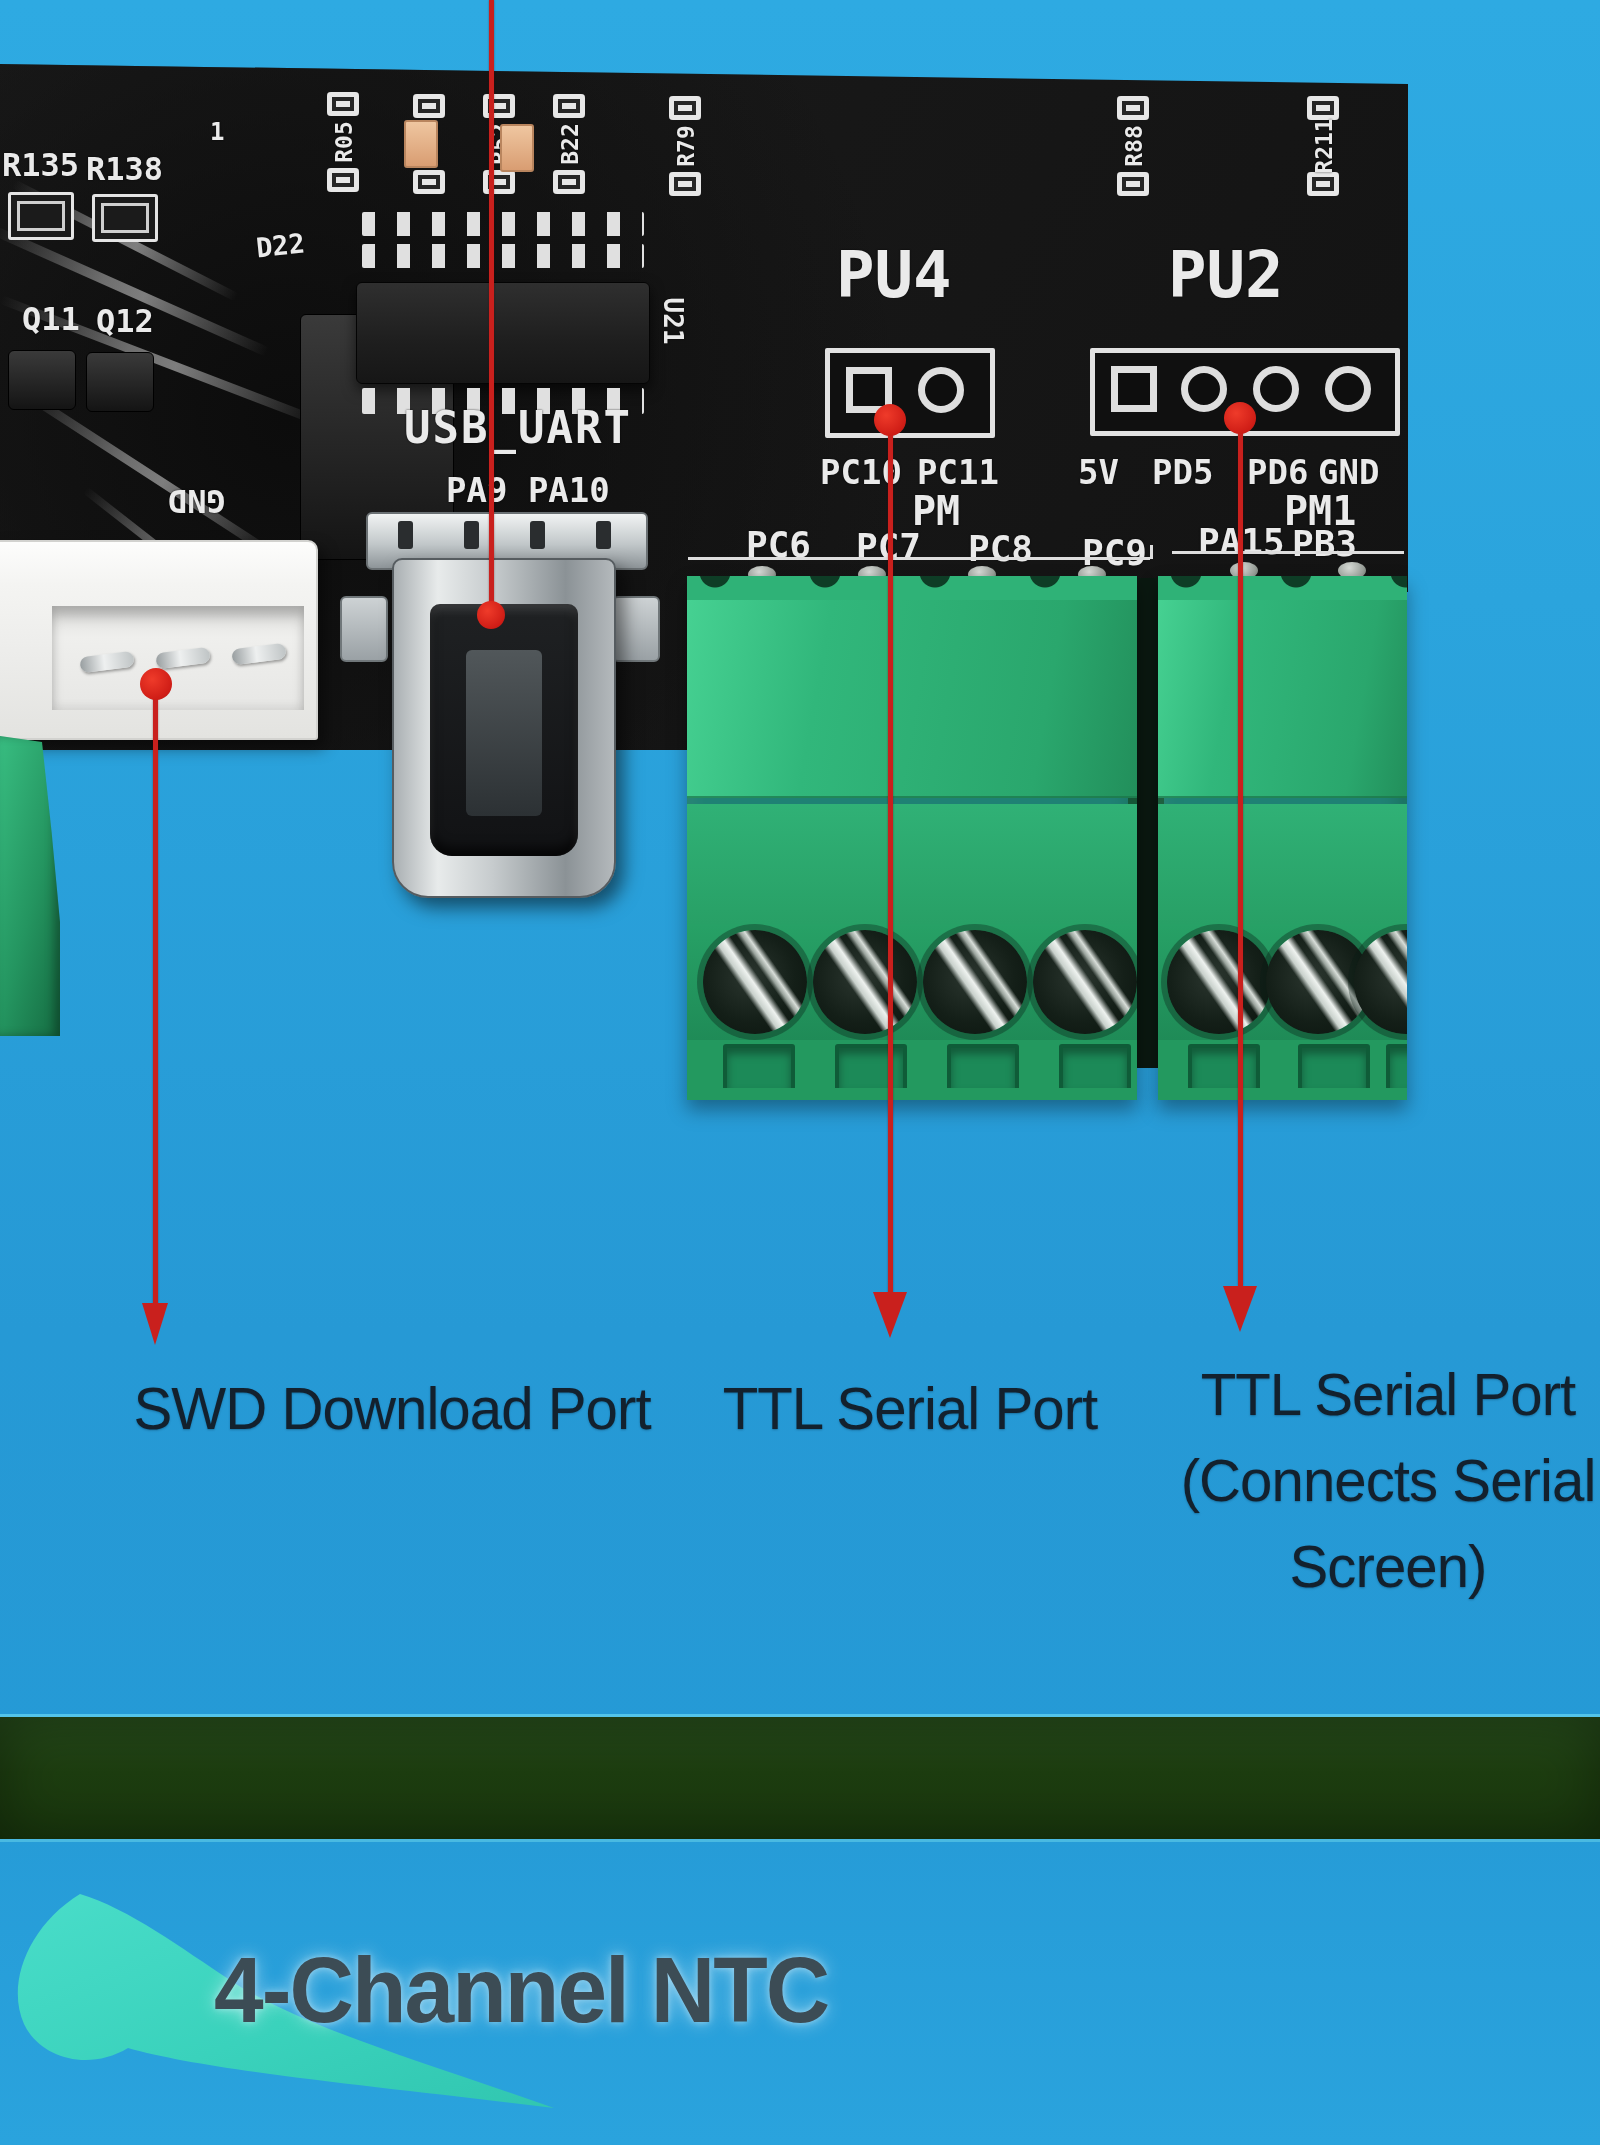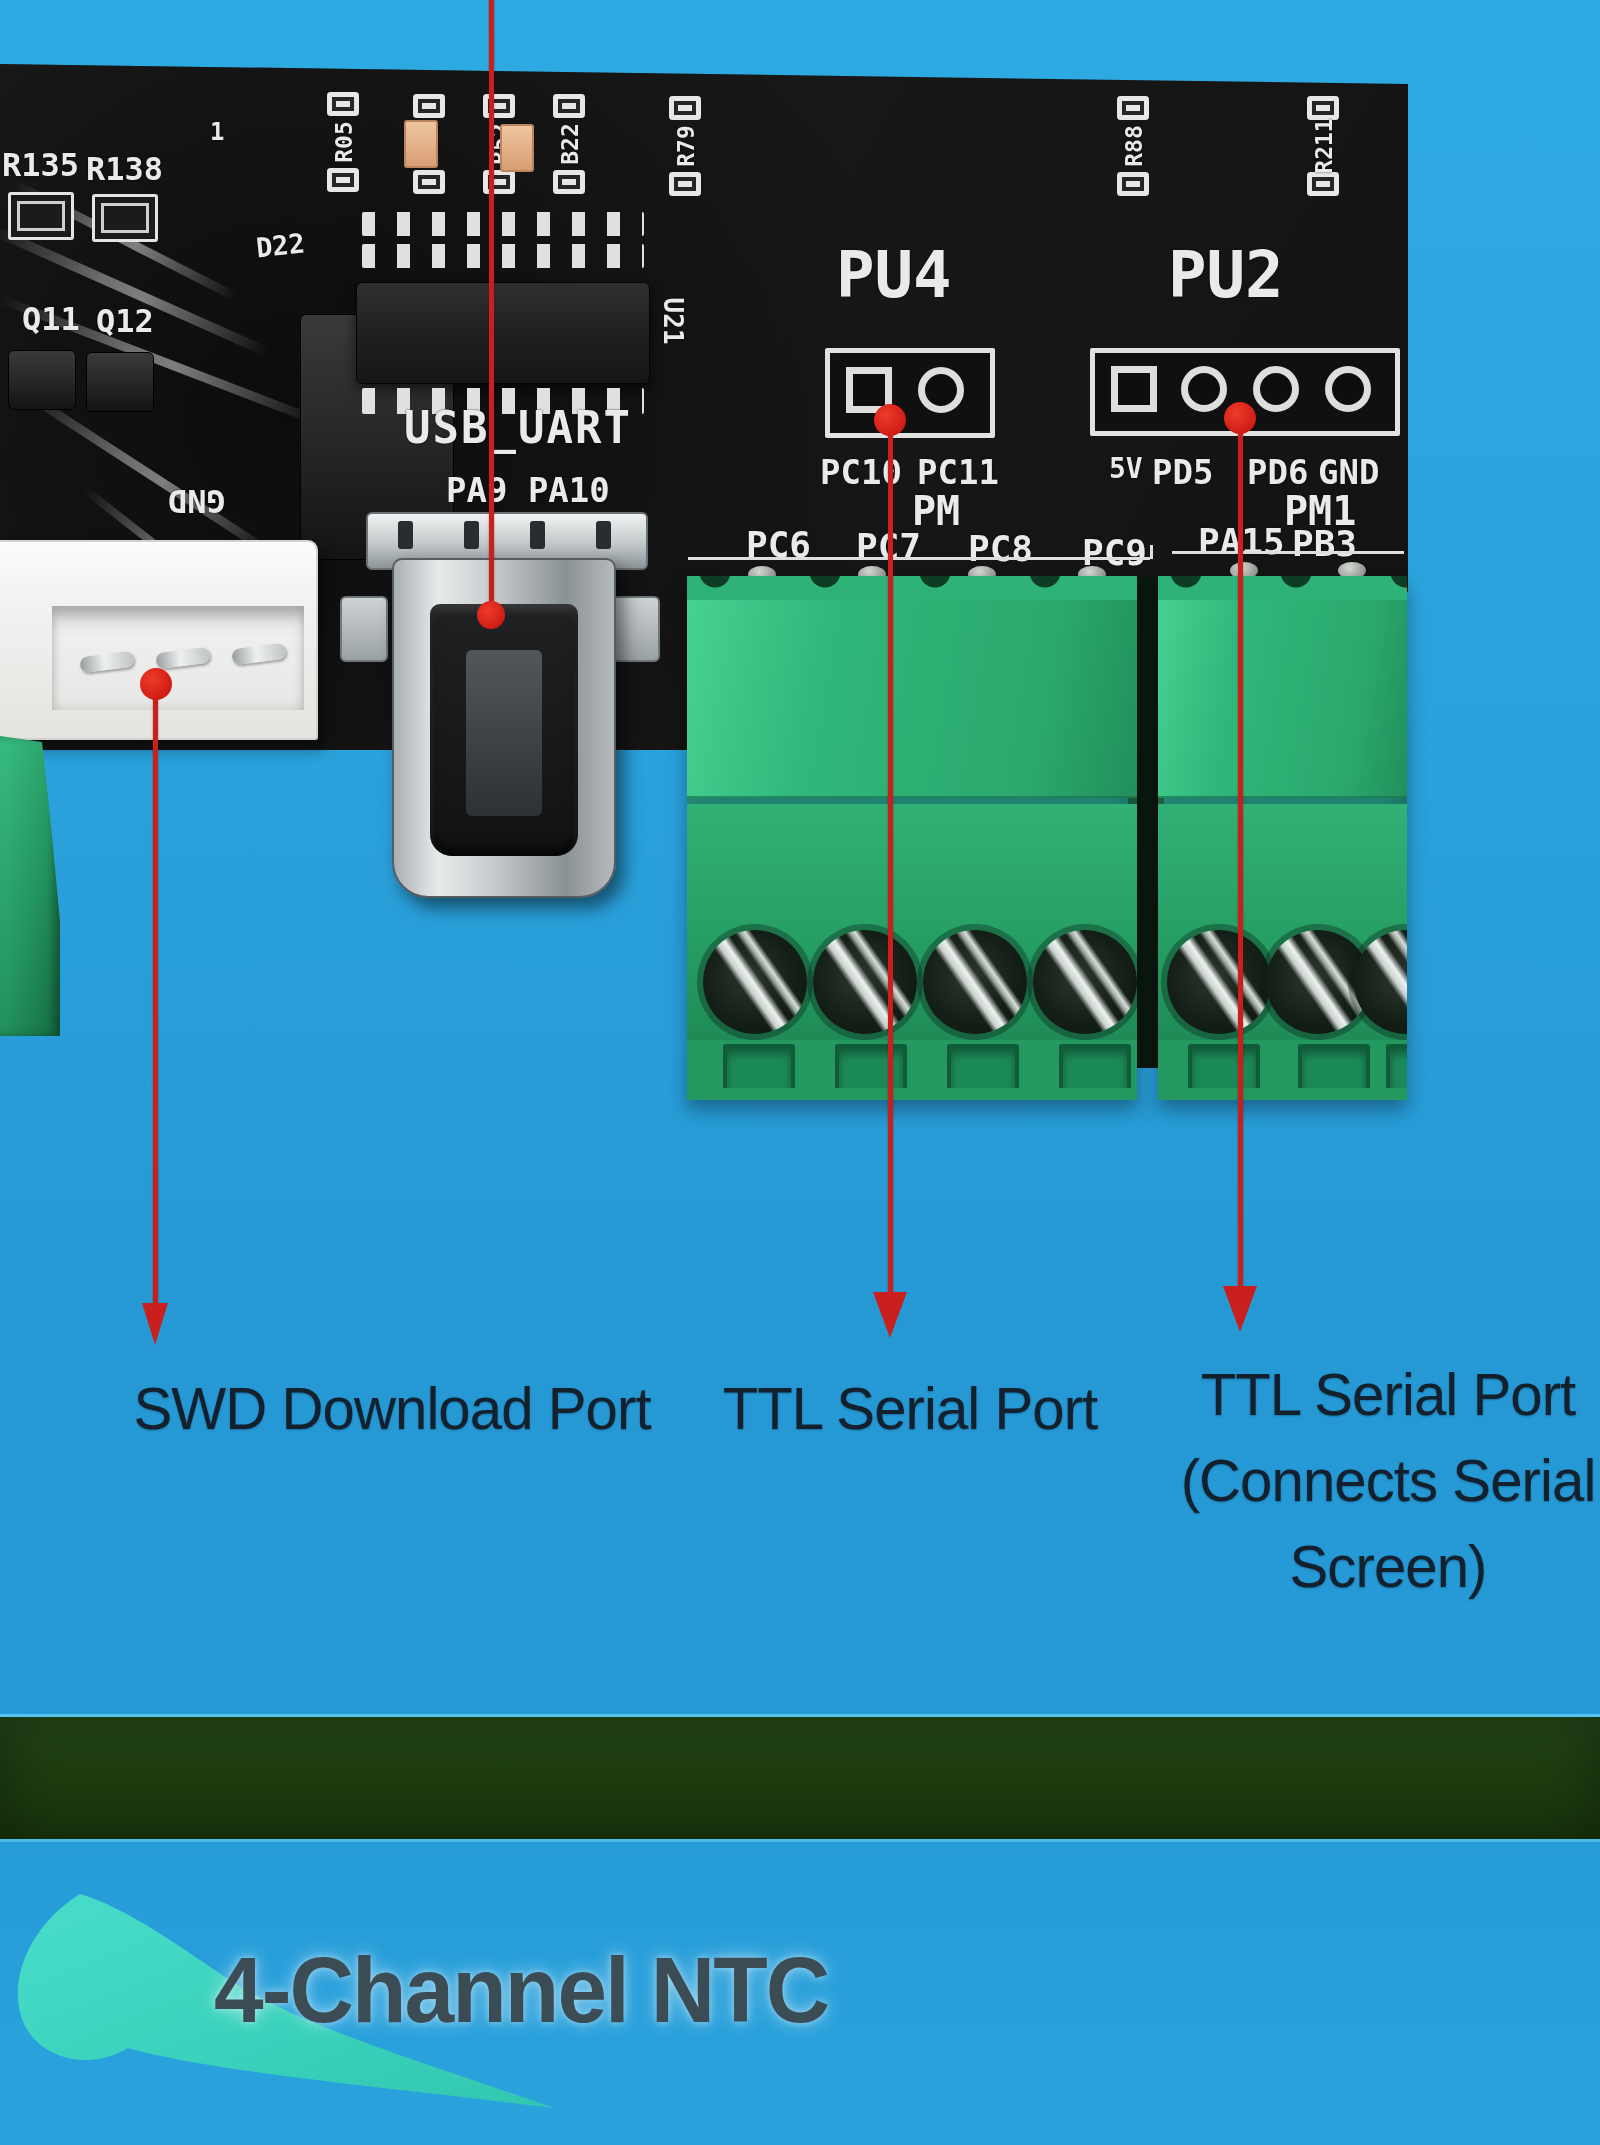--- a/index.html
+++ b/index.html
@@ -153,21 +153,21 @@
   </div>
   <div class="abs hdrbox" style="left:1090px;top:348px;width:300px;height:78px;">
     <div class="abs sqring" style="left:16px;top:13px;width:32px;height:32px;"></div>
     <div class="abs ring" style="left:86px;top:13px;width:32px;height:32px;"></div>
     <div class="abs ring" style="left:158px;top:13px;width:32px;height:32px;"></div>
     <div class="abs ring" style="left:230px;top:13px;width:32px;height:32px;"></div>
   </div>
 
   <span class="abs silk" style="left:820px;top:452px;font-size:34px;">PC10</span>
   <span class="abs silk" style="left:917px;top:452px;font-size:34px;">PC11</span>
-  <span class="abs silk" style="left:1109px;top:452px;font-size:28px;">5V</span>
+  <span class="abs silk" style="left:1078px;top:452px;font-size:34px;">5V</span>
   <span class="abs silk" style="left:1152px;top:452px;font-size:34px;">PD5</span>
   <span class="abs silk" style="left:1247px;top:452px;font-size:34px;">PD6</span>
   <span class="abs silk" style="left:1318px;top:452px;font-size:34px;">GND</span>
   <span class="abs silk" style="left:912px;top:488px;font-size:40px;">PM</span>
   <span class="abs silk" style="left:1284px;top:488px;font-size:40px;">PM1</span>
   <span class="abs silk" style="left:746px;top:524px;font-size:36px;">PC6</span>
   <span class="abs silk" style="left:856px;top:526px;font-size:36px;">PC7</span>
   <span class="abs silk" style="left:968px;top:528px;font-size:36px;">PC8</span>
   <span class="abs silk" style="left:1082px;top:532px;font-size:36px;">PC9</span>
   <span class="abs silk" style="left:1198px;top:521px;font-size:36px;">PA15</span>

